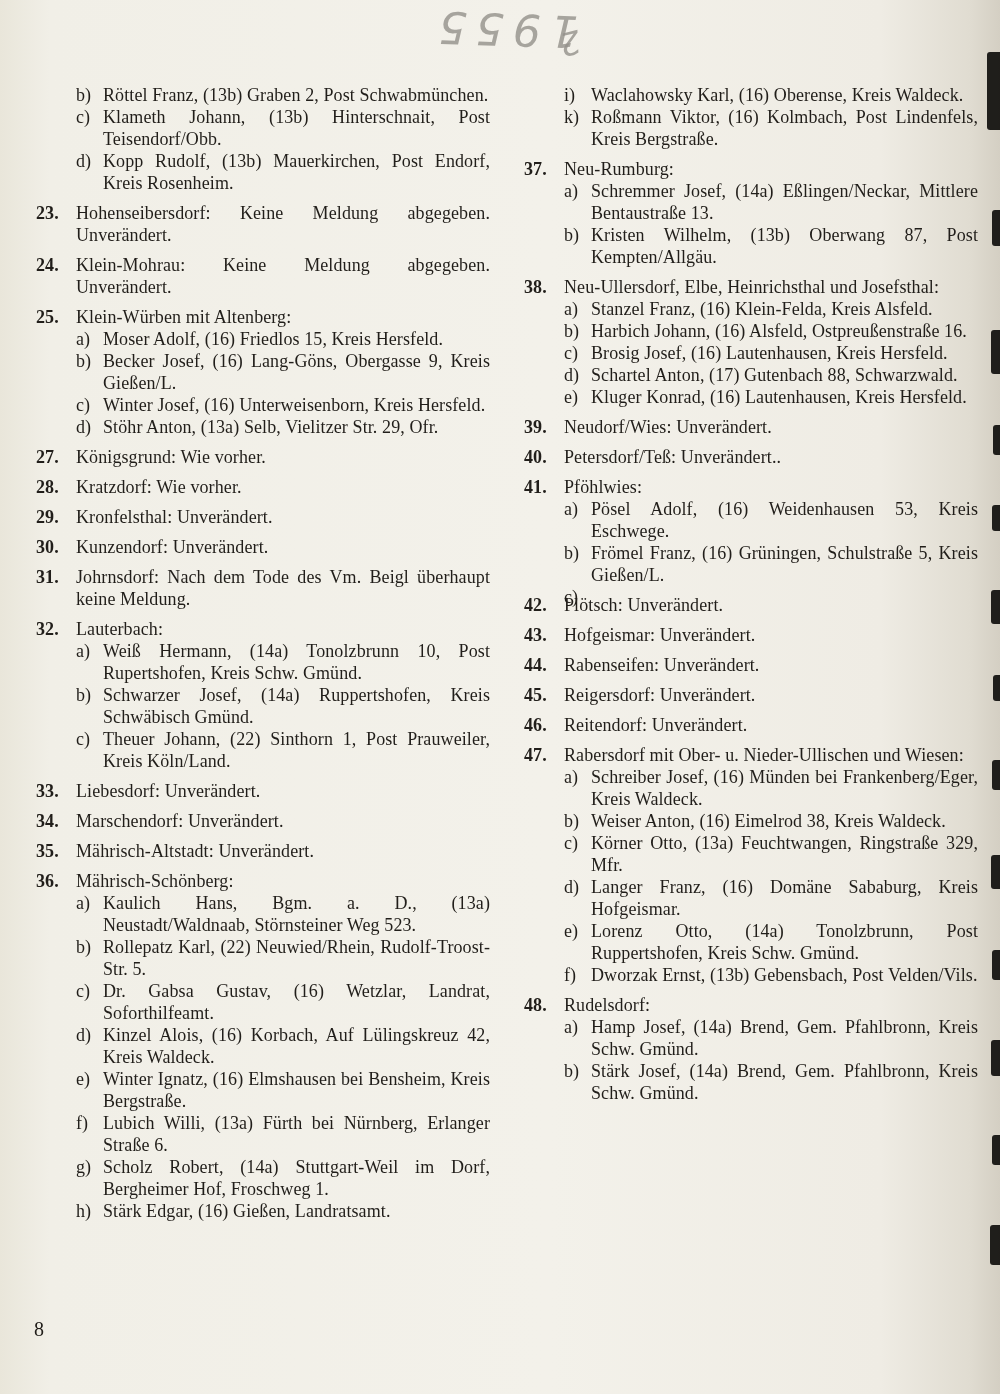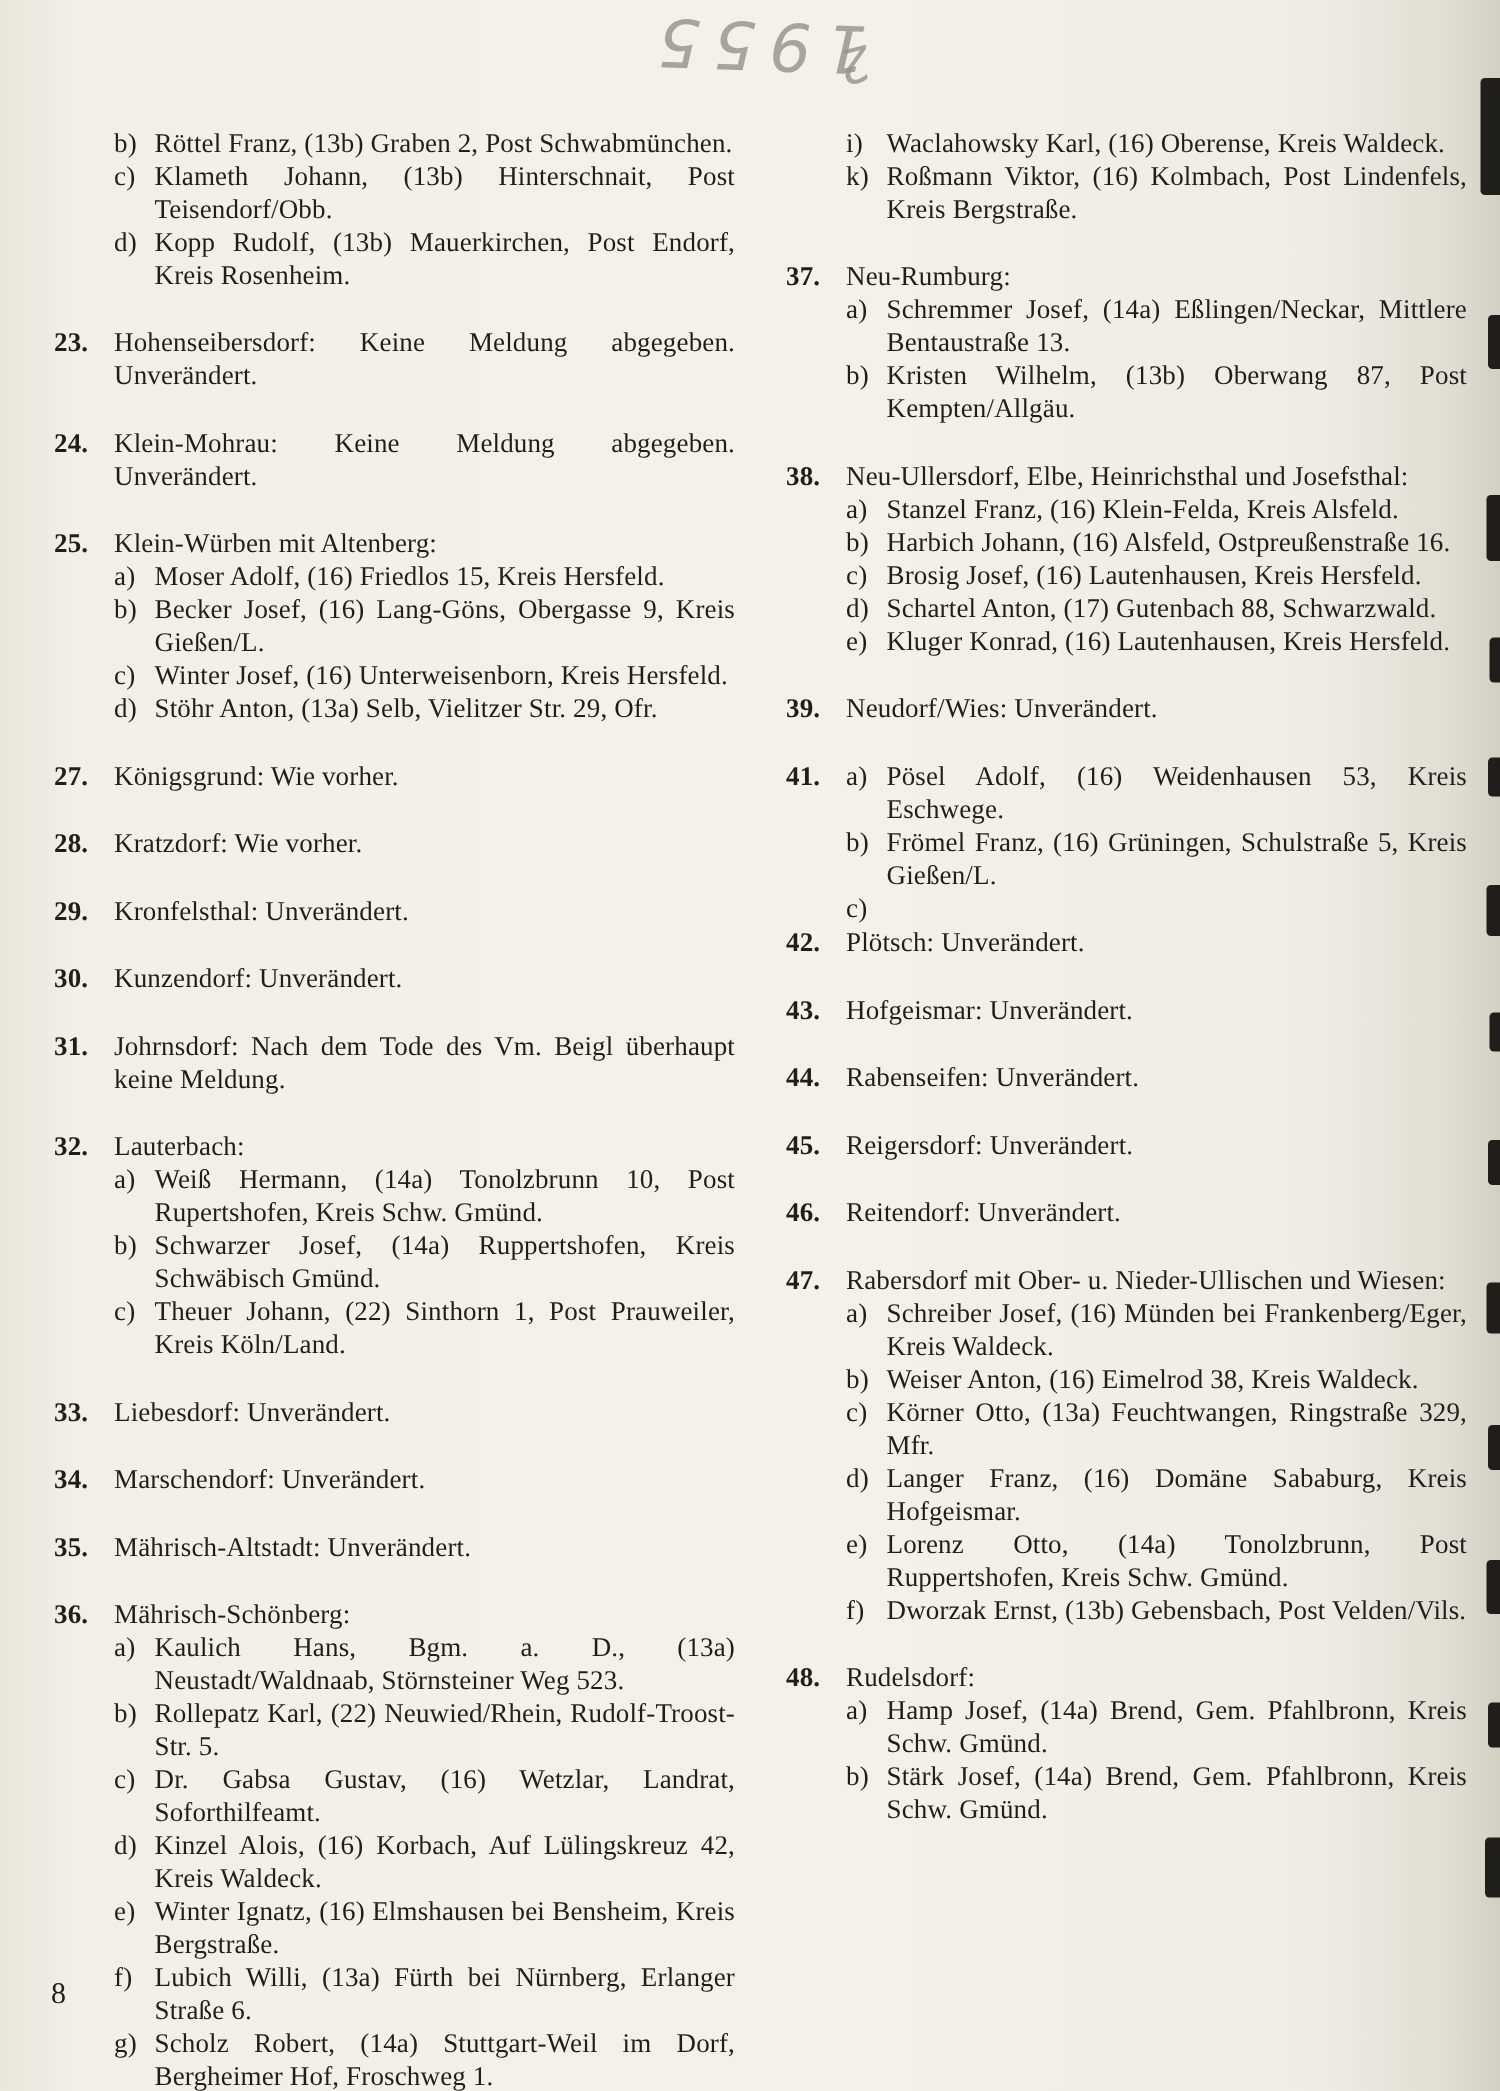--- a/index.html
+++ b/index.html
@@ -11,21 +11,21 @@
     font-family: "Liberation Serif", "DejaVu Serif", serif;
     color: #211e1a;
     background: linear-gradient(90deg, #e9e6da 0%, #f1efe7 5%, #f3f1ea 55%, #efece4 88%, #e0dcd1 97%, #d4cfc3 100%);
   }
   .cols {
     position: absolute;
     top: 84px; left: 36px; right: 22px;
     display: flex; gap: 34px;
   }
   .col { flex: 1; font-size: 18px; line-height: 22px; letter-spacing: 0.1px; }
-  .entry { position: relative; padding-left: 40px; margin-top: 23px; }
+  .entry { position: relative; padding-left: 40px; margin-top: 8px; }
   .entry:first-child { margin-top: 0; }
   .num { position: absolute; left: 0; top: 0; font-weight: bold; }
   .ebody { text-align: justify; }
   .etitle { font-weight: normal; }
   .sub { position: relative; padding-left: 27px; text-align: justify; }
   .letter { position: absolute; left: 0; }
   .pagenum { position: absolute; left: 34px; top: 1318px; font-size: 20px; }
   .hand {
     position: absolute;
     color: #94918b;
@@ -138,21 +138,26 @@
           <div class="sub"><span class="letter">b)</span><span>Harbich Johann, (16) Alsfeld, Ostpreußenstraße 16.</span></div>
           <div class="sub"><span class="letter">c)</span><span>Brosig Josef, (16) Lautenhausen, Kreis Hersfeld.</span></div>
           <div class="sub"><span class="letter">d)</span><span>Schartel Anton, (17) Gutenbach 88, Schwarzwald.</span></div>
           <div class="sub"><span class="letter">e)</span><span>Kluger Konrad, (16) Lautenhausen, Kreis Hersfeld.</span></div>
         </div>
         <div class="entry">
           <span class="num">39.</span>
           <div class="ebody"><span class="etitle">Neudorf/Wies:</span> <span>Unverändert.</span></div>
         </div>
         <div class="entry">
+          <span class="num">40.</span>
+          <div class="ebody"><span class="etitle">Petersdorf/Teß:</span> <span>Unverändert..</span></div>
+        </div>
+        <div class="entry">
           <span class="num">41.</span>
+          <div class="ebody"><span class="etitle">Pföhlwies:</span></div>
           <div class="sub"><span class="letter">a)</span><span>Pösel Adolf, (16) Weidenhausen 53, Kreis Eschwege.</span></div>
           <div class="sub"><span class="letter">b)</span><span>Frömel Franz, (16) Grüningen, Schulstraße 5, Kreis Gießen/L.</span></div>
           <div class="sub"><span class="letter">c)</span></div>
         </div>
         <div class="entry">
           <span class="num">42.</span>
           <div class="ebody"><span class="etitle">Plötsch:</span> <span>Unverändert.</span></div>
         </div>
         <div class="entry">
           <span class="num">43.</span>

